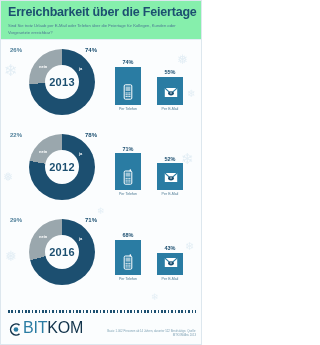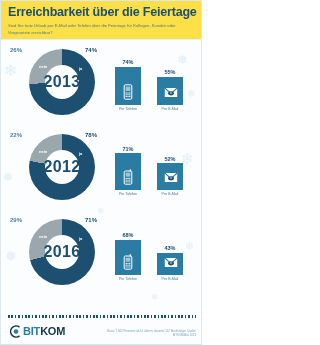--- a/index.html
+++ b/index.html
@@ -25,21 +25,21 @@
     color:#e3eef5;
     line-height:1;
     user-select:none;
     pointer-events:none;
   }
 
   
   .header {
     position:relative;
     padding:5px 7px 3px 7px;
-    background:#fde047;
+    background:#86efac;
     border-bottom:1px solid #e4eef5;
   }
   .title {
     font-size:12.5px;
     font-weight:bold;
     color:#1c4f70;
     letter-spacing:-0.2px;
     line-height:1.05;
     white-space:nowrap;
   }
@@ -78,21 +78,21 @@
     left:44px; top:25px;
     width:34px; height:34px;
     border-radius:50%;
     background:#fbfdfe;
   }
   .donut-year {
     position:absolute;
     left:44px; top:25px;
     width:34px; height:34px;
     display:flex; align-items:center; justify-content:center;
-    font-size:16px;
+    font-size:11px;
     font-weight:bold;
     color:#1c4f70;
     letter-spacing:0.3px;
   }
   .pct-left {
     position:absolute;
     left:9px; top:7px;
     font-size:6px;
     font-weight:bold;
     color:#4e7f99;
@@ -181,22 +181,22 @@
   .logo {
     display:flex;
     align-items:center;
     gap:2px;
   }
   .logo-mark {
     width:13px; height:13px;
     position:relative;
   }
   .logo-text {
-    font-size:11px;
-    font-weight:bold;
+    font-size:16px;
+    font-weight:normal;
     letter-spacing:-0.2px;
   }
   .logo-text .bit { color:#2a7ca3; }
   .logo-text .kom { color:#12344c; }
   .source {
     font-size:2.8px;
     line-height:1.5;
     color:#7fa2b5;
     text-align:right;
     max-width:90px;

